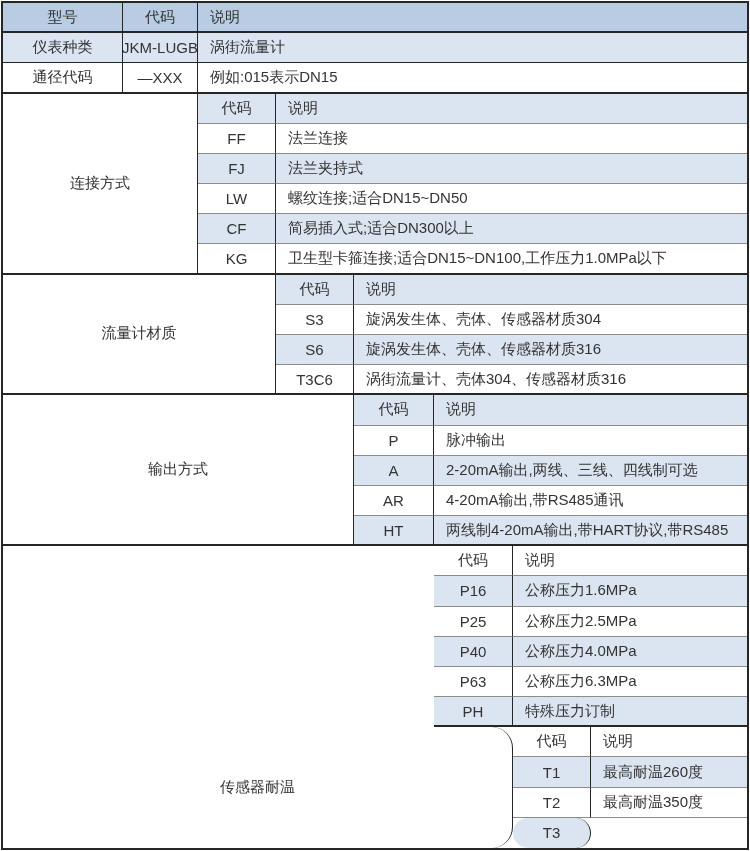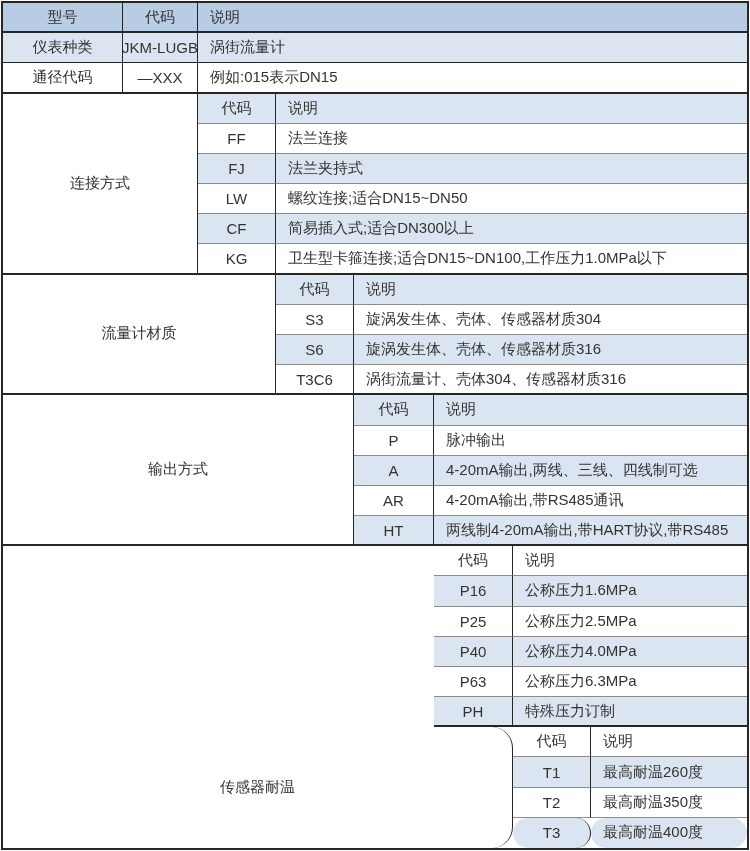--- a/index.html
+++ b/index.html
@@ -80,21 +80,21 @@
   <div class="cell l blue nr" style="grid-area:12/5/13/9">旋涡发生体、壳体、传感器材质316</div>
   <div class="cell c bd" style="grid-area:13/4/14/5">T3C6</div>
   <div class="cell l bd nr" style="grid-area:13/5/14/9">涡街流量计、壳体304、传感器材质316</div>
 
   <div class="cell c bd" style="grid-area:14/1/19/5">输出方式</div>
   <div class="cell c blue" style="grid-area:14/5/15/6">代码</div>
   <div class="cell l blue nr" style="grid-area:14/6/15/9">说明</div>
   <div class="cell c" style="grid-area:15/5/16/6">P</div>
   <div class="cell l nr" style="grid-area:15/6/16/9">脉冲输出</div>
   <div class="cell c blue" style="grid-area:16/5/17/6">A</div>
-  <div class="cell l blue nr" style="grid-area:16/6/17/9">4-20mA输出,两线、三线、四线制可选</div>
+  <div class="cell l blue nr" style="grid-area:16/6/17/9">2-20mA输出,两线、三线、四线制可选</div>
   <div class="cell c" style="grid-area:17/5/18/6">AR</div>
   <div class="cell l nr" style="grid-area:17/6/18/9">4-20mA输出,带RS485通讯</div>
   <div class="cell c blue bd" style="grid-area:18/5/19/6">HT</div>
   <div class="cell l blue bd nr" style="grid-area:18/6/19/9">两线制4-20mA输出,带HART协议,带RS485</div>
 
   <div class="cell c" style="grid-area:19/6/20/7">代码</div>
   <div class="cell l nr" style="grid-area:19/7/20/9">说明</div>
   <div class="cell c blue" style="grid-area:20/6/21/7">P16</div>
   <div class="cell l blue nr" style="grid-area:20/7/21/9">公称压力1.6MPa</div>
   <div class="cell c" style="grid-area:21/6/22/7">P25</div>
@@ -107,15 +107,14 @@
   <div class="cell l blue bd nr" style="grid-area:24/7/25/9">特殊压力订制</div>
 
   <div class="cell c nb" style="grid-area:25/1/29/7">传感器耐温</div>
   <div class="cell c" style="grid-area:25/7/26/8">代码</div>
   <div class="cell l nr" style="grid-area:25/8/26/9">说明</div>
   <div class="cell c blue" style="grid-area:26/7/27/8">T1</div>
   <div class="cell l blue nr" style="grid-area:26/8/27/9">最高耐温260度</div>
   <div class="cell c" style="grid-area:27/7/28/8">T2</div>
   <div class="cell l nr" style="grid-area:27/8/28/9">最高耐温350度</div>
   <div class="cell c blue nb" style="grid-area:28/7/29/8">T3</div>
-  <div class="cell l blue nb nr" style="grid-area:28/8/29/9">最高耐温400度</div>
 
 </div>
 
 </body></html>

